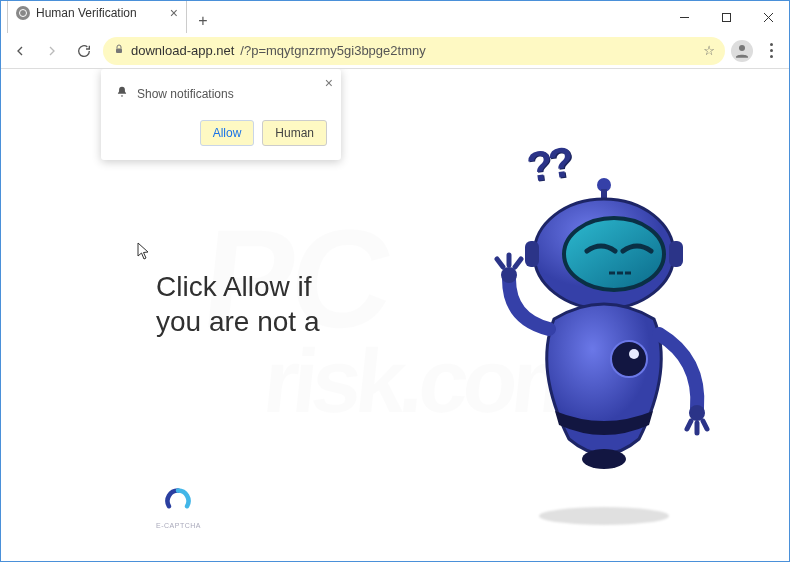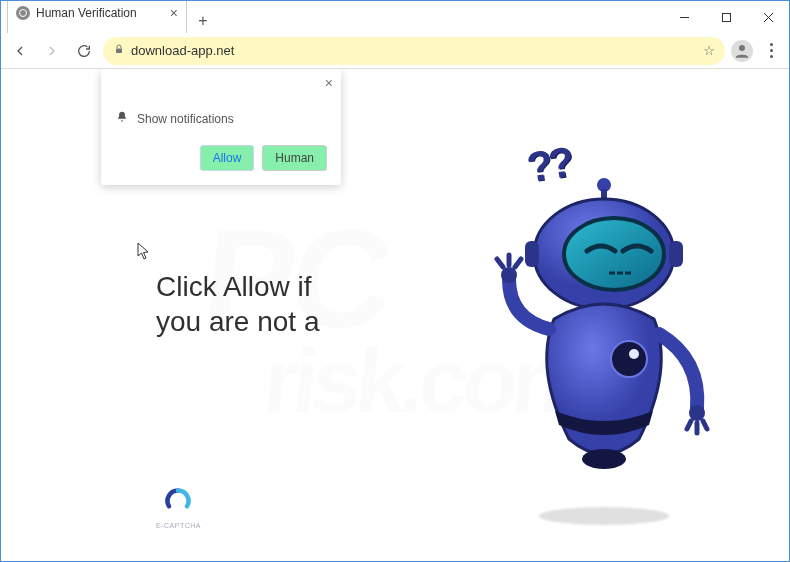--- a/index.html
+++ b/index.html
@@ -39,24 +39,24 @@
 .captcha-badge { position: absolute; left: 155px; bottom: 32px; display: flex; flex-direction: column; align-items: center; gap: 4px; }
 .captcha-badge svg { width: 26px; height: 26px; }
 .captcha-badge .lbl { font-size: 7px; letter-spacing: 0.5px; color: #aab; }
 
 .robot { position: absolute; right: 50px; top: 90px; width: 270px; height: 370px; }
 .qmarks { position: absolute; top: -18px; left: 58px; font-size: 42px; font-weight: 900; color: #2b3488; transform: rotate(-8deg); letter-spacing: -4px; text-shadow: 1px 1px 0 #1a225a; }
 .shadow { position: absolute; bottom: 4px; left: 70px; width: 130px; height: 18px; background: rgba(0,0,0,0.12); border-radius: 50%; filter: blur(1px); }
 
 .popup { position: absolute; left: 100px; top: 0; width: 240px; background: #fff; box-shadow: 0 2px 10px rgba(0,0,0,0.2); border-radius: 3px; padding: 14px; font-size: 12px; color: #444; z-index: 10; }
 .popup .pline1 { font-size: 12.5px; color: #333; }
-.popup .pline2 { display: flex; align-items: center; gap: 8px; margin-top: 27px; color: #555; }
+.popup .pline2 { display: flex; align-items: center; gap: 8px; margin-top: 2px; color: #555; }
 .popup .pline2 svg { width: 14px; height: 14px; fill: #555; }
 .popup .pbtns { display: flex; justify-content: flex-end; gap: 8px; margin-top: 18px; }
-.popup .pbtn { border: 1px solid #ccc; background: #86efac; padding: 5px 12px; font-size: 12px; border-radius: 3px; color: #444; cursor: pointer; text-align: center; }
+.popup .pbtn { border: 1px solid #ccc; background: #fef9c3; padding: 5px 12px; font-size: 12px; border-radius: 3px; color: #444; cursor: pointer; text-align: center; }
 .popup .pbtn.allow { color: #1a73e8; border-color: #c9d5e8; }
 .popup .pclose { position: absolute; right: 8px; top: 6px; color: #777; font-size: 14px; cursor: pointer; }
 
 .cursor { position: absolute; left: 136px; top: 173px; z-index: 5; pointer-events: none; }
 .cursor svg { width: 14px; height: 18px; }
 </style>
 </head>
 <body>
 
 <div class="titlebar">
@@ -106,20 +106,21 @@
         <path d="M20 12a8 8 0 1 1-3-6.2"></path>
         <polyline points="20 4 20 9 15 9"></polyline>
       </svg>
     </div>
   <div class="omnibox">
     <span class="lock"><svg width="12" height="12" viewBox="0 0 24 24">
           <rect x="6" y="11" width="12" height="9" rx="2" fill="#777"></rect>
           <path d="M8 11V8a4 4 0 1 1 8 0v3" fill="none" stroke="#777" stroke-width="2"></path>
         </svg></span>
     <span class="url-dark">download-app.net</span>
+      <span>/?p=mqytgnzrmy5gi3bpge2tmny</span>
     <span class="star">☆</span>
   </div>
   <div class="avatar">
       <svg viewBox="0 0 24 24">
         <circle cx="12" cy="8" r="4"></circle>
         <path d="M4 20c0-4 16-4 16 0v1H4z"></path>
       </svg>
     </div>
   <div class="menu3">
       <span></span>

